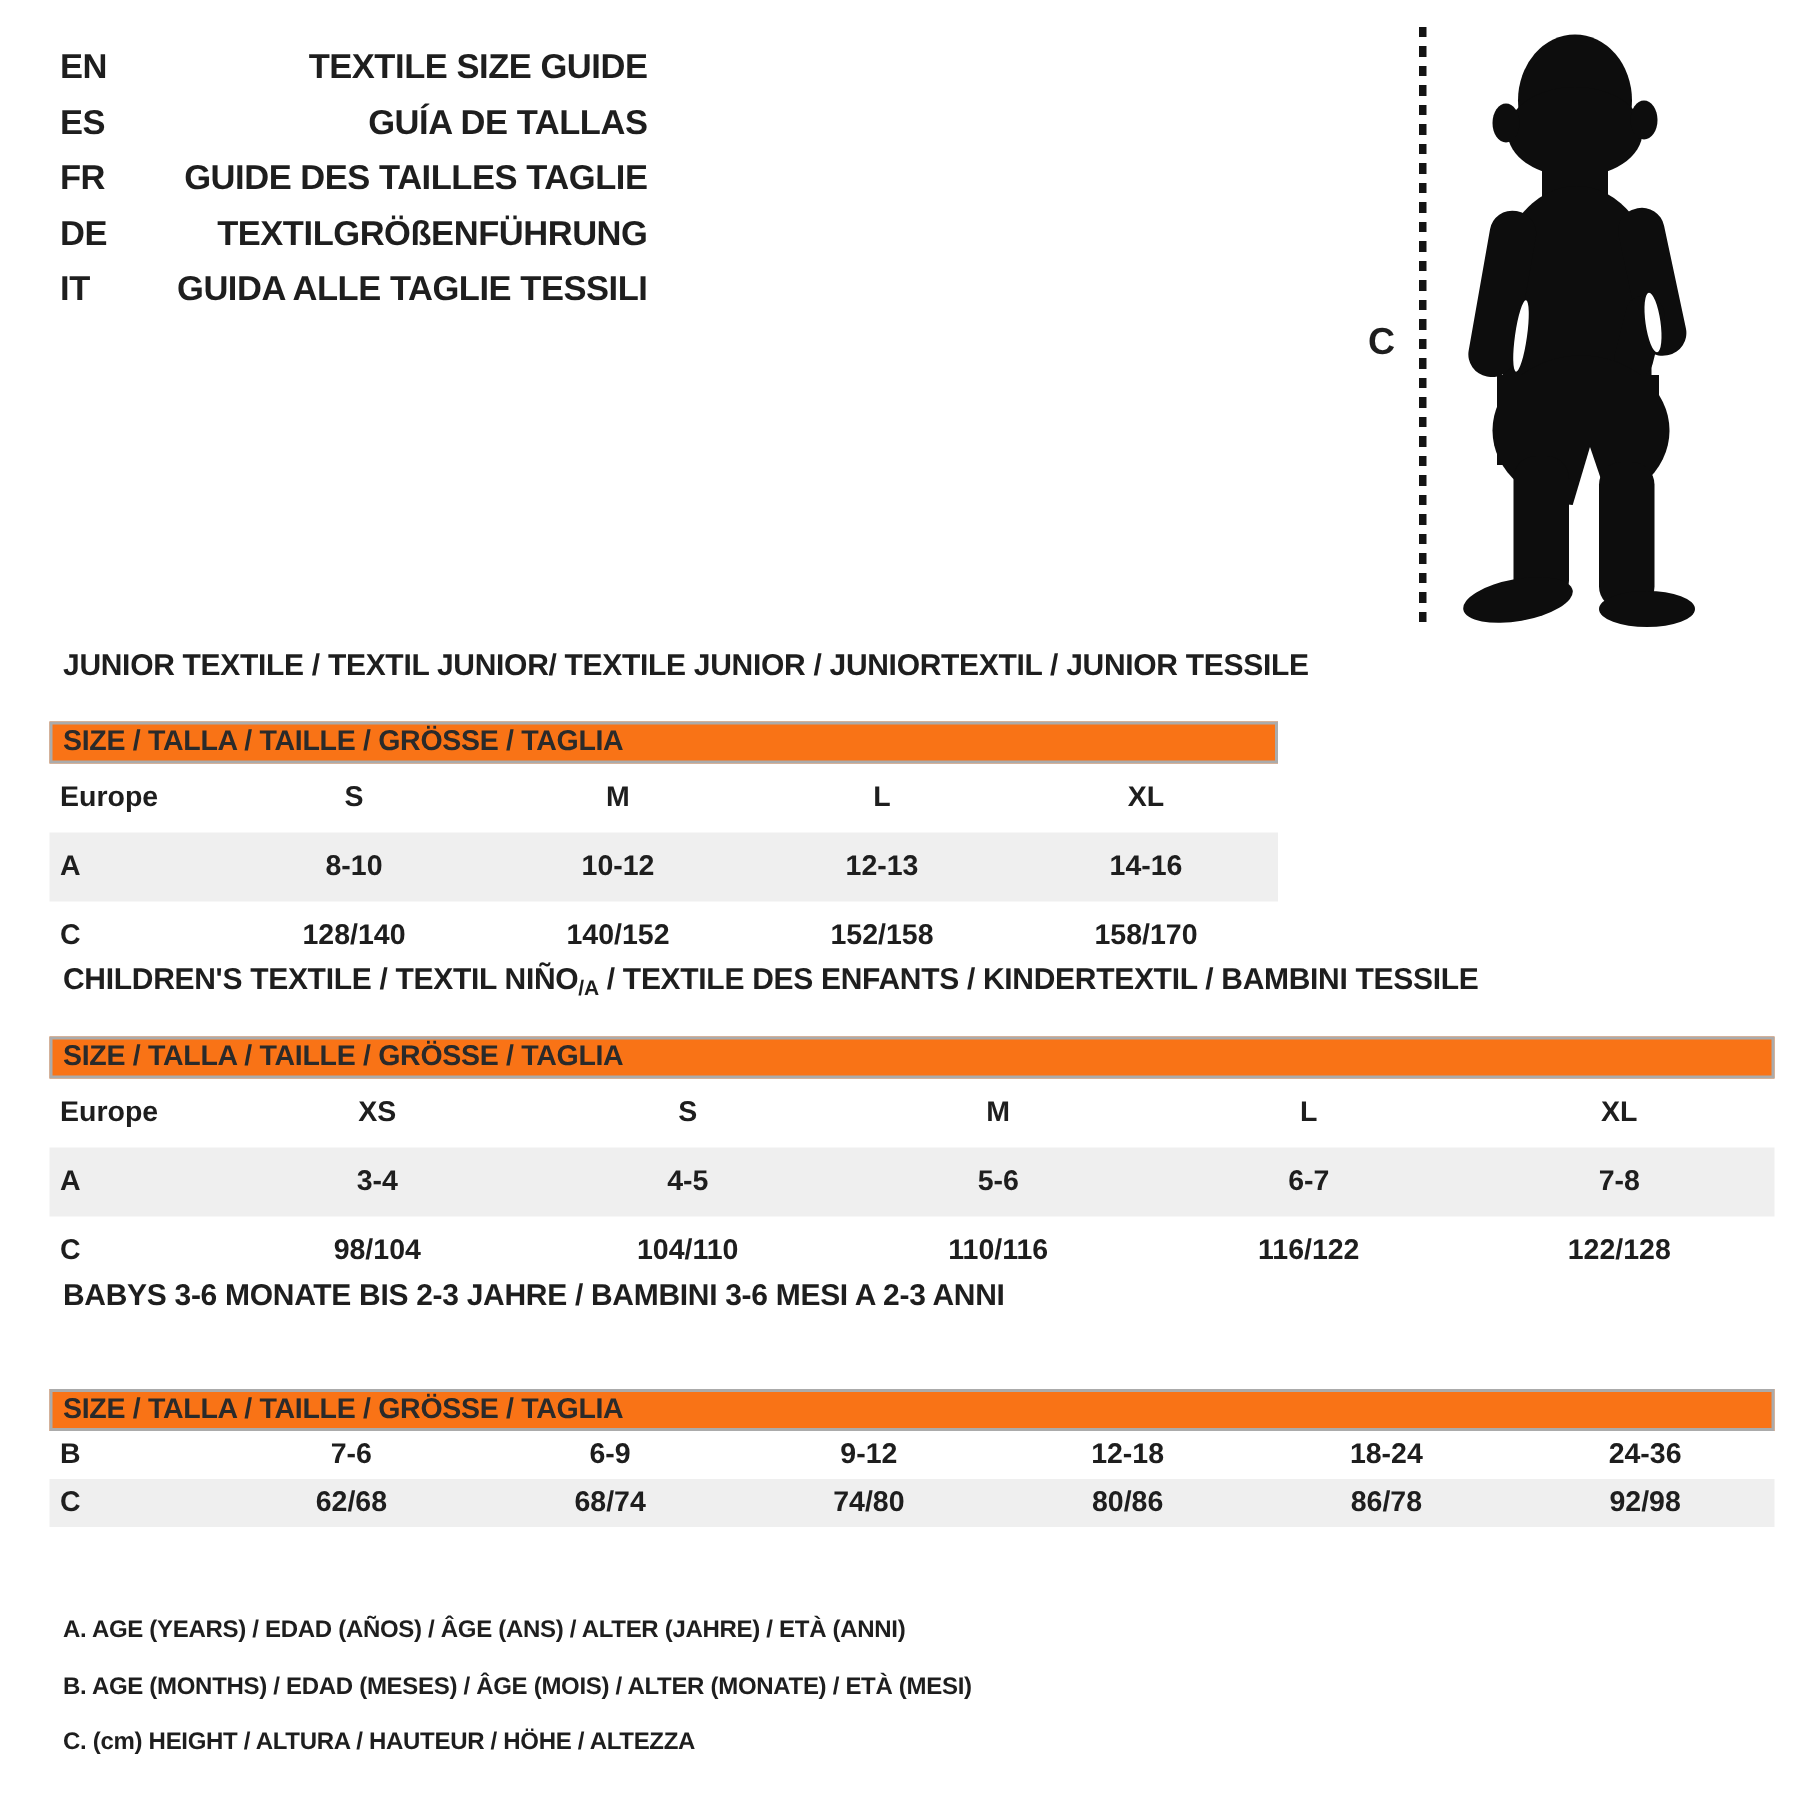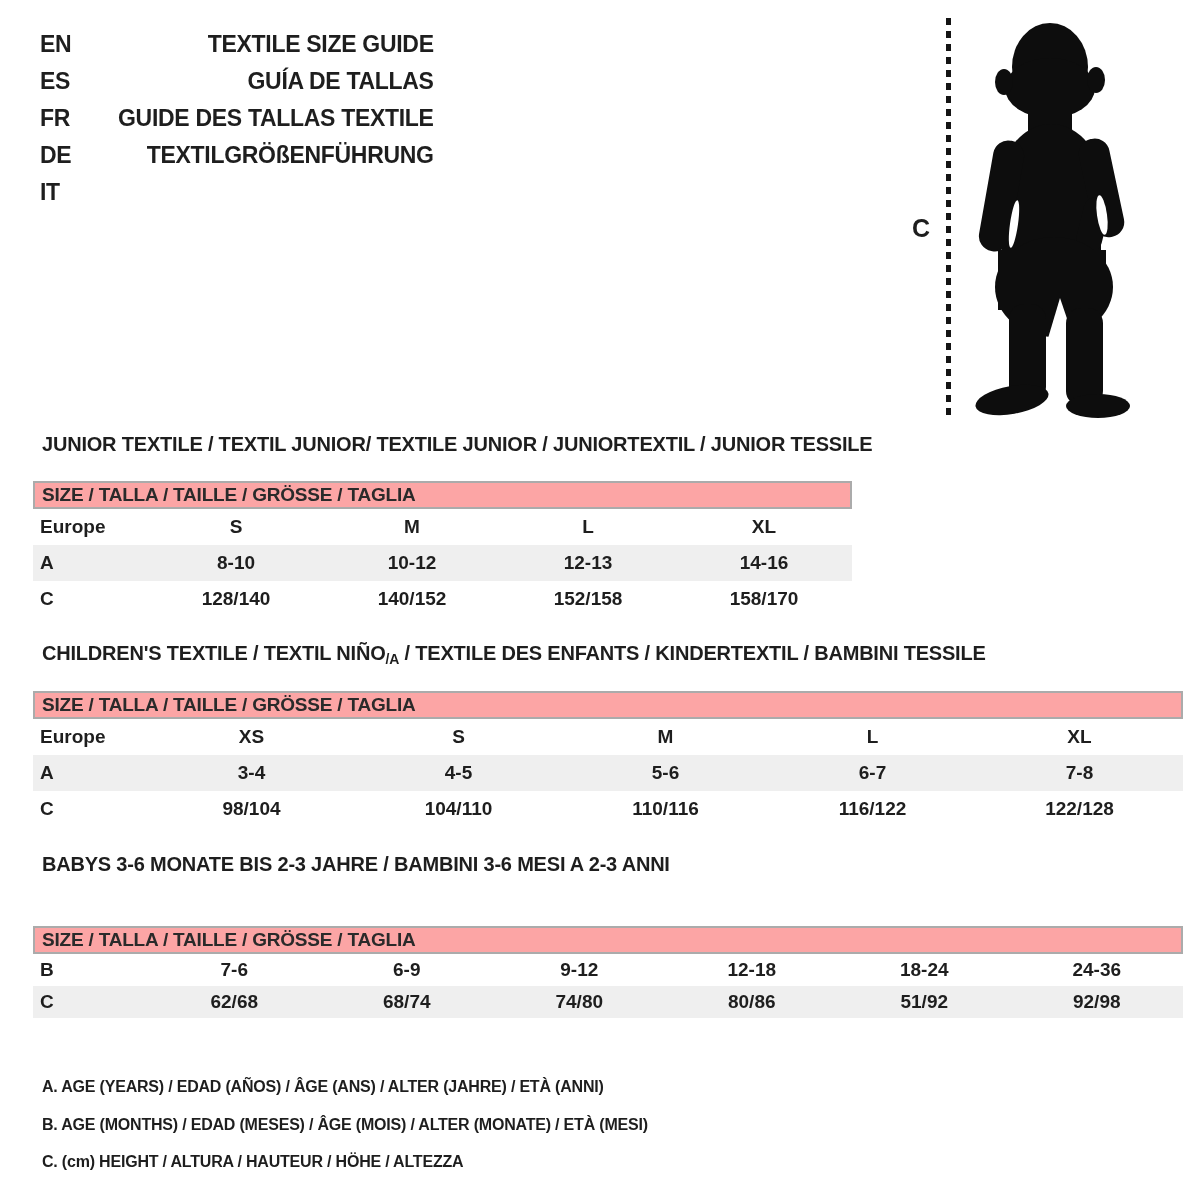--- a/index.html
+++ b/index.html
@@ -31,24 +31,24 @@
   .h-children { left: 42px; top: 642px; }
   .h-babies   { left: 42px; top: 849px; line-height: 31px; }
   .sub-a { font-size: 14px; vertical-align: -4px; }
 
   
   .table { position: absolute; }
   .t-junior   { left: 33px; top: 481px; width: 819px; }
   .t-children { left: 33px; top: 691px; width: 1150px; }
   .t-babies   { left: 33px; top: 926px; width: 1150px; }
 
-  .size-bar { height: 28px; background: #fca5a5; border: 2px solid #ababab;
+  .size-bar { height: 28px; background: #f97316; border: 2px solid #ababab;
               display: flex; align-items: center; padding-left: 7px;
               font-size: 19px; letter-spacing: -0.2px; color: #2a2a2a; }
-  .trow { display: flex; align-items: center; height: 36px; font-size: 19px; }
+  .trow { display: flex; align-items: center; height: 46px; font-size: 19px; }
   .t-babies .trow { height: 32px; }
   .trow.shade { background: #efefef; }
   .tlabel { width: 115px; padding-left: 7px; }
   .tcell { flex: 1; text-align: center; }
 
   
   .legend { position: absolute; left: 42px; top: 1068px; font-size: 16px;
             line-height: 37.5px; letter-spacing: -0.2px; }
 </style>
 </head>
@@ -58,28 +58,29 @@
   <div class="lang-row">
     <span class="lang-code">EN</span>
     <span>TEXTILE SIZE GUIDE</span>
   </div>
   <div class="lang-row">
     <span class="lang-code">ES</span>
     <span>GUÍA DE TALLAS</span>
   </div>
   <div class="lang-row">
     <span class="lang-code">FR</span>
-    <span>GUIDE DES TALLAS TEXTILE</span>
+    <span>GUIDE DES TAILLES TAGLIE</span>
   </div>
   <div class="lang-row">
     <span class="lang-code">DE</span>
     <span>TEXTILGRÖßENFÜHRUNG</span>
   </div>
   <div class="lang-row">
     <span class="lang-code">IT</span>
+    <span>GUIDA ALLE TAGLIE TESSILI</span>
   </div>
 </div>
 
 <div class="measure-c">C</div>
 <div class="dash-line"></div>
 <svg class="baby-svg" width="178" height="408" viewBox="0 0 178 408" xmlns="http://www.w3.org/2000/svg">
   <g fill="#0d0d0d">
     <ellipse cx="88" cy="55" rx="38" ry="44"></ellipse>
     <ellipse cx="88" cy="76" rx="45" ry="30"></ellipse>
     <ellipse cx="42" cy="70" rx="9" ry="13"></ellipse>
@@ -176,21 +177,21 @@
     <span class="tcell">12-18</span>
     <span class="tcell">18-24</span>
     <span class="tcell">24-36</span>
   </div>
   <div class="trow shade">
     <span class="tlabel">C</span>
     <span class="tcell">62/68</span>
     <span class="tcell">68/74</span>
     <span class="tcell">74/80</span>
     <span class="tcell">80/86</span>
-    <span class="tcell">51/92</span>
+    <span class="tcell">86/78</span>
     <span class="tcell">92/98</span>
   </div>
 </div>
 
 <div class="legend">
   <div>A. AGE (YEARS) / EDAD (AÑOS) / ÂGE (ANS) / ALTER (JAHRE) / ETÀ (ANNI)</div>
   <div>B. AGE (MONTHS) / EDAD (MESES) / ÂGE (MOIS) / ALTER (MONATE) / ETÀ (MESI)</div>
   <div>C. (cm) HEIGHT / ALTURA / HAUTEUR / HÖHE / ALTEZZA</div>
 </div>
 

